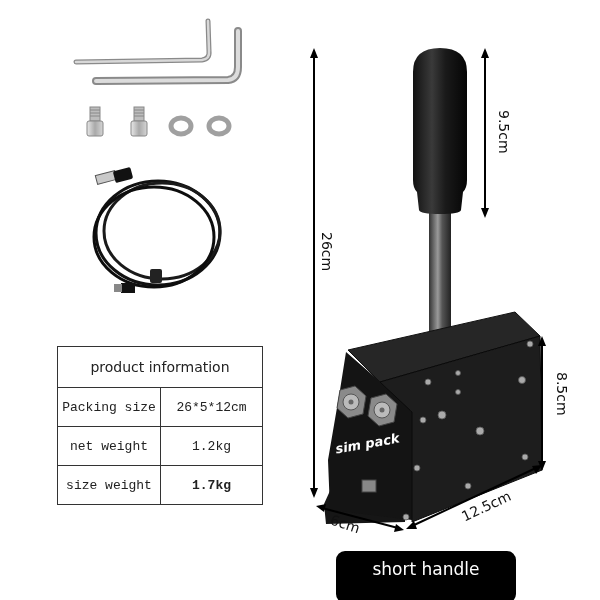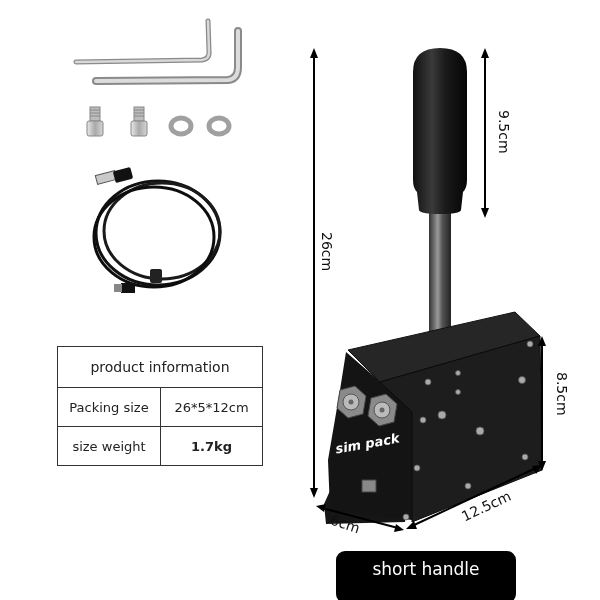--- a/index.html
+++ b/index.html
@@ -2,21 +2,21 @@
 <html><head>
 <meta charset="utf-8">
 <style>
   html, body { margin: 0; padding: 0; }
   body { width: 600px; height: 600px; background: #ffffff; position: relative; overflow: hidden; font-family: "DejaVu Sans", "Liberation Sans", sans-serif; }
   .abs { position: absolute; }
   
   .info-table { position: absolute; left: 57px; top: 346px; width: 206px; border-collapse: collapse; border: 1.5px solid #333; }
   .info-table td { border: 1.5px solid #333; text-align: center; font-size: 13px; color: #222; padding: 0; }
   .info-table .hdr { height: 40px; font-size: 14px; }
-  .info-table .row td { height: 38px; }
+  .info-table .row td { height: 38px; font-family: Liberation Mono, monospace; }
   .info-table .lbl { width: 102px; }
   .info-table .bold { font-weight: bold; }
   
   .handle-label { position: absolute; left: 336px; top: 551px; width: 180px; height: 52px; background: #000; border-radius: 9px; color: #fff; font-size: 17px; line-height: 36px; text-align: center; }
   .dim-text { position: absolute; font-size: 14px; color: #111; white-space: nowrap; }
 </style>
 </head>
 <body>
 
 <svg class="abs" style="left:70px;top:15px" width="180" height="80" viewBox="0 0 180 80">
@@ -65,20 +65,24 @@
 </svg>
 
 <table class="info-table">
   <tbody>
       <tr>
     <td class="hdr" colspan="2">product information</td>
   </tr>
   <tr class="row">
     <td class="lbl">Packing size</td>
     <td>26*5*12cm</td>
+  </tr>
+  <tr class="row">
+    <td class="lbl">net weight</td>
+    <td>1.2kg</td>
   </tr>
   <tr class="row">
     <td class="lbl">size weight</td>
     <td class="bold">1.7kg</td>
   </tr>
 </tbody>
   </table>
 
 <svg class="abs" style="left:300px;top:40px" width="290" height="500" viewBox="0 0 290 500">
   <defs>

